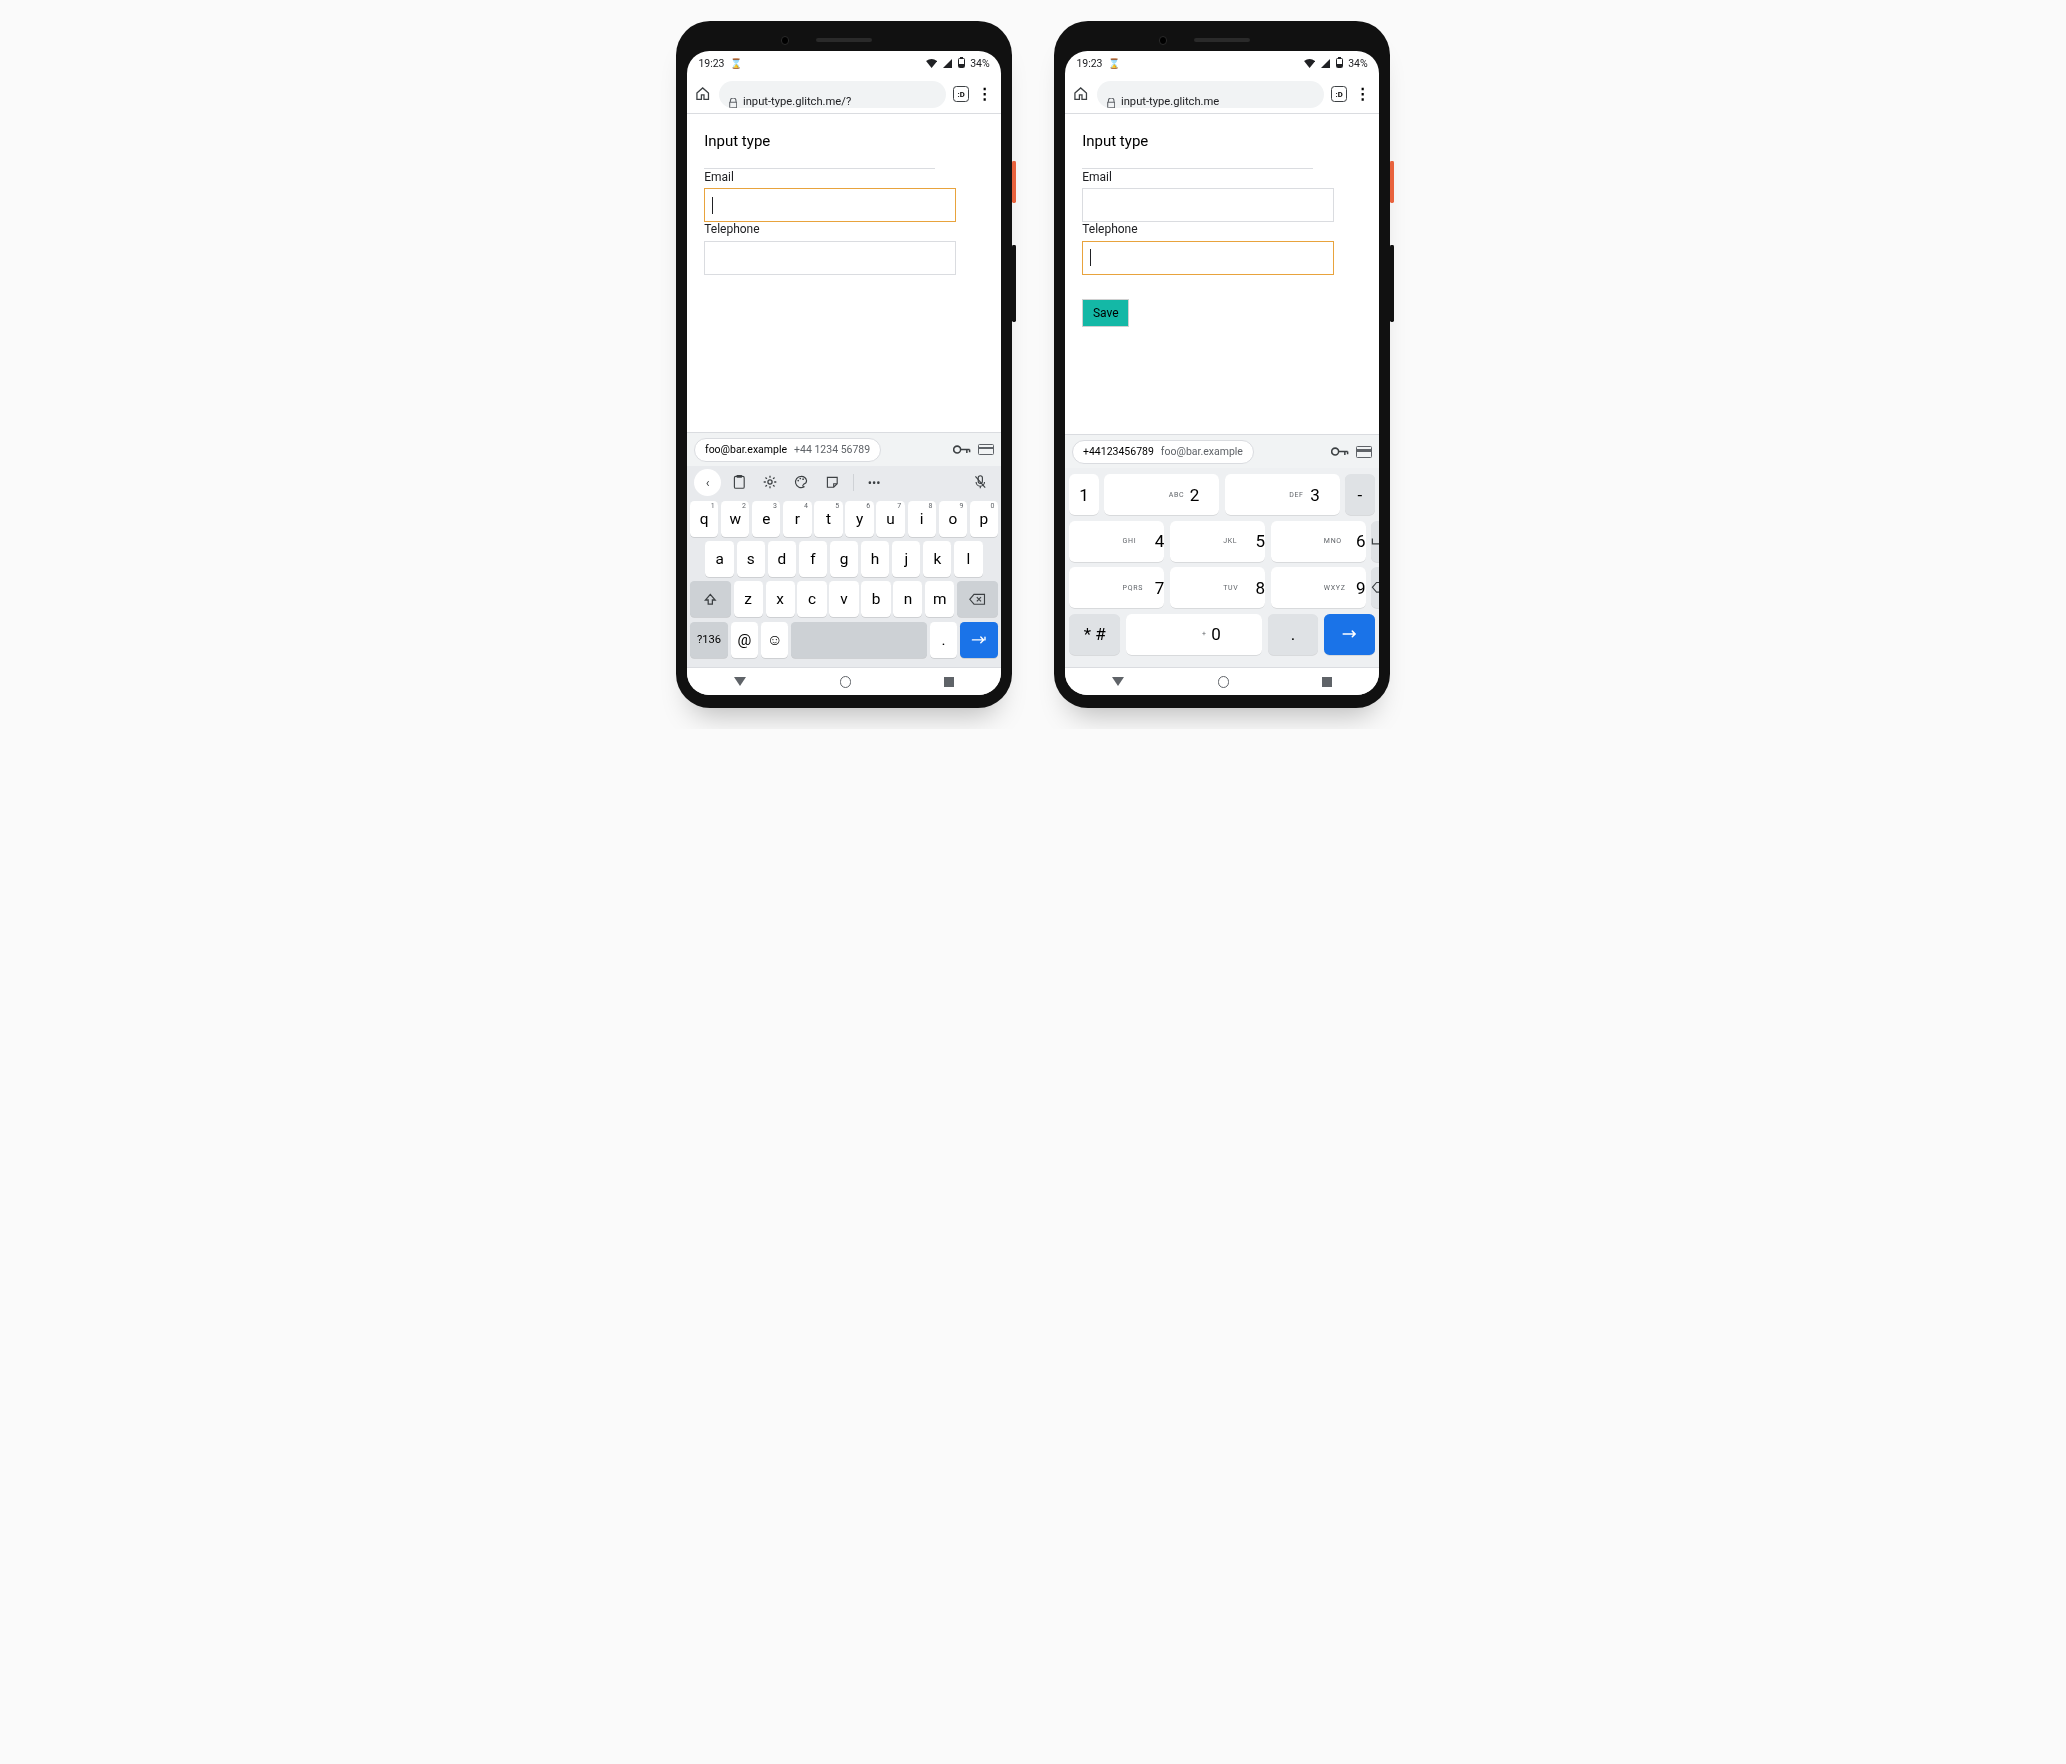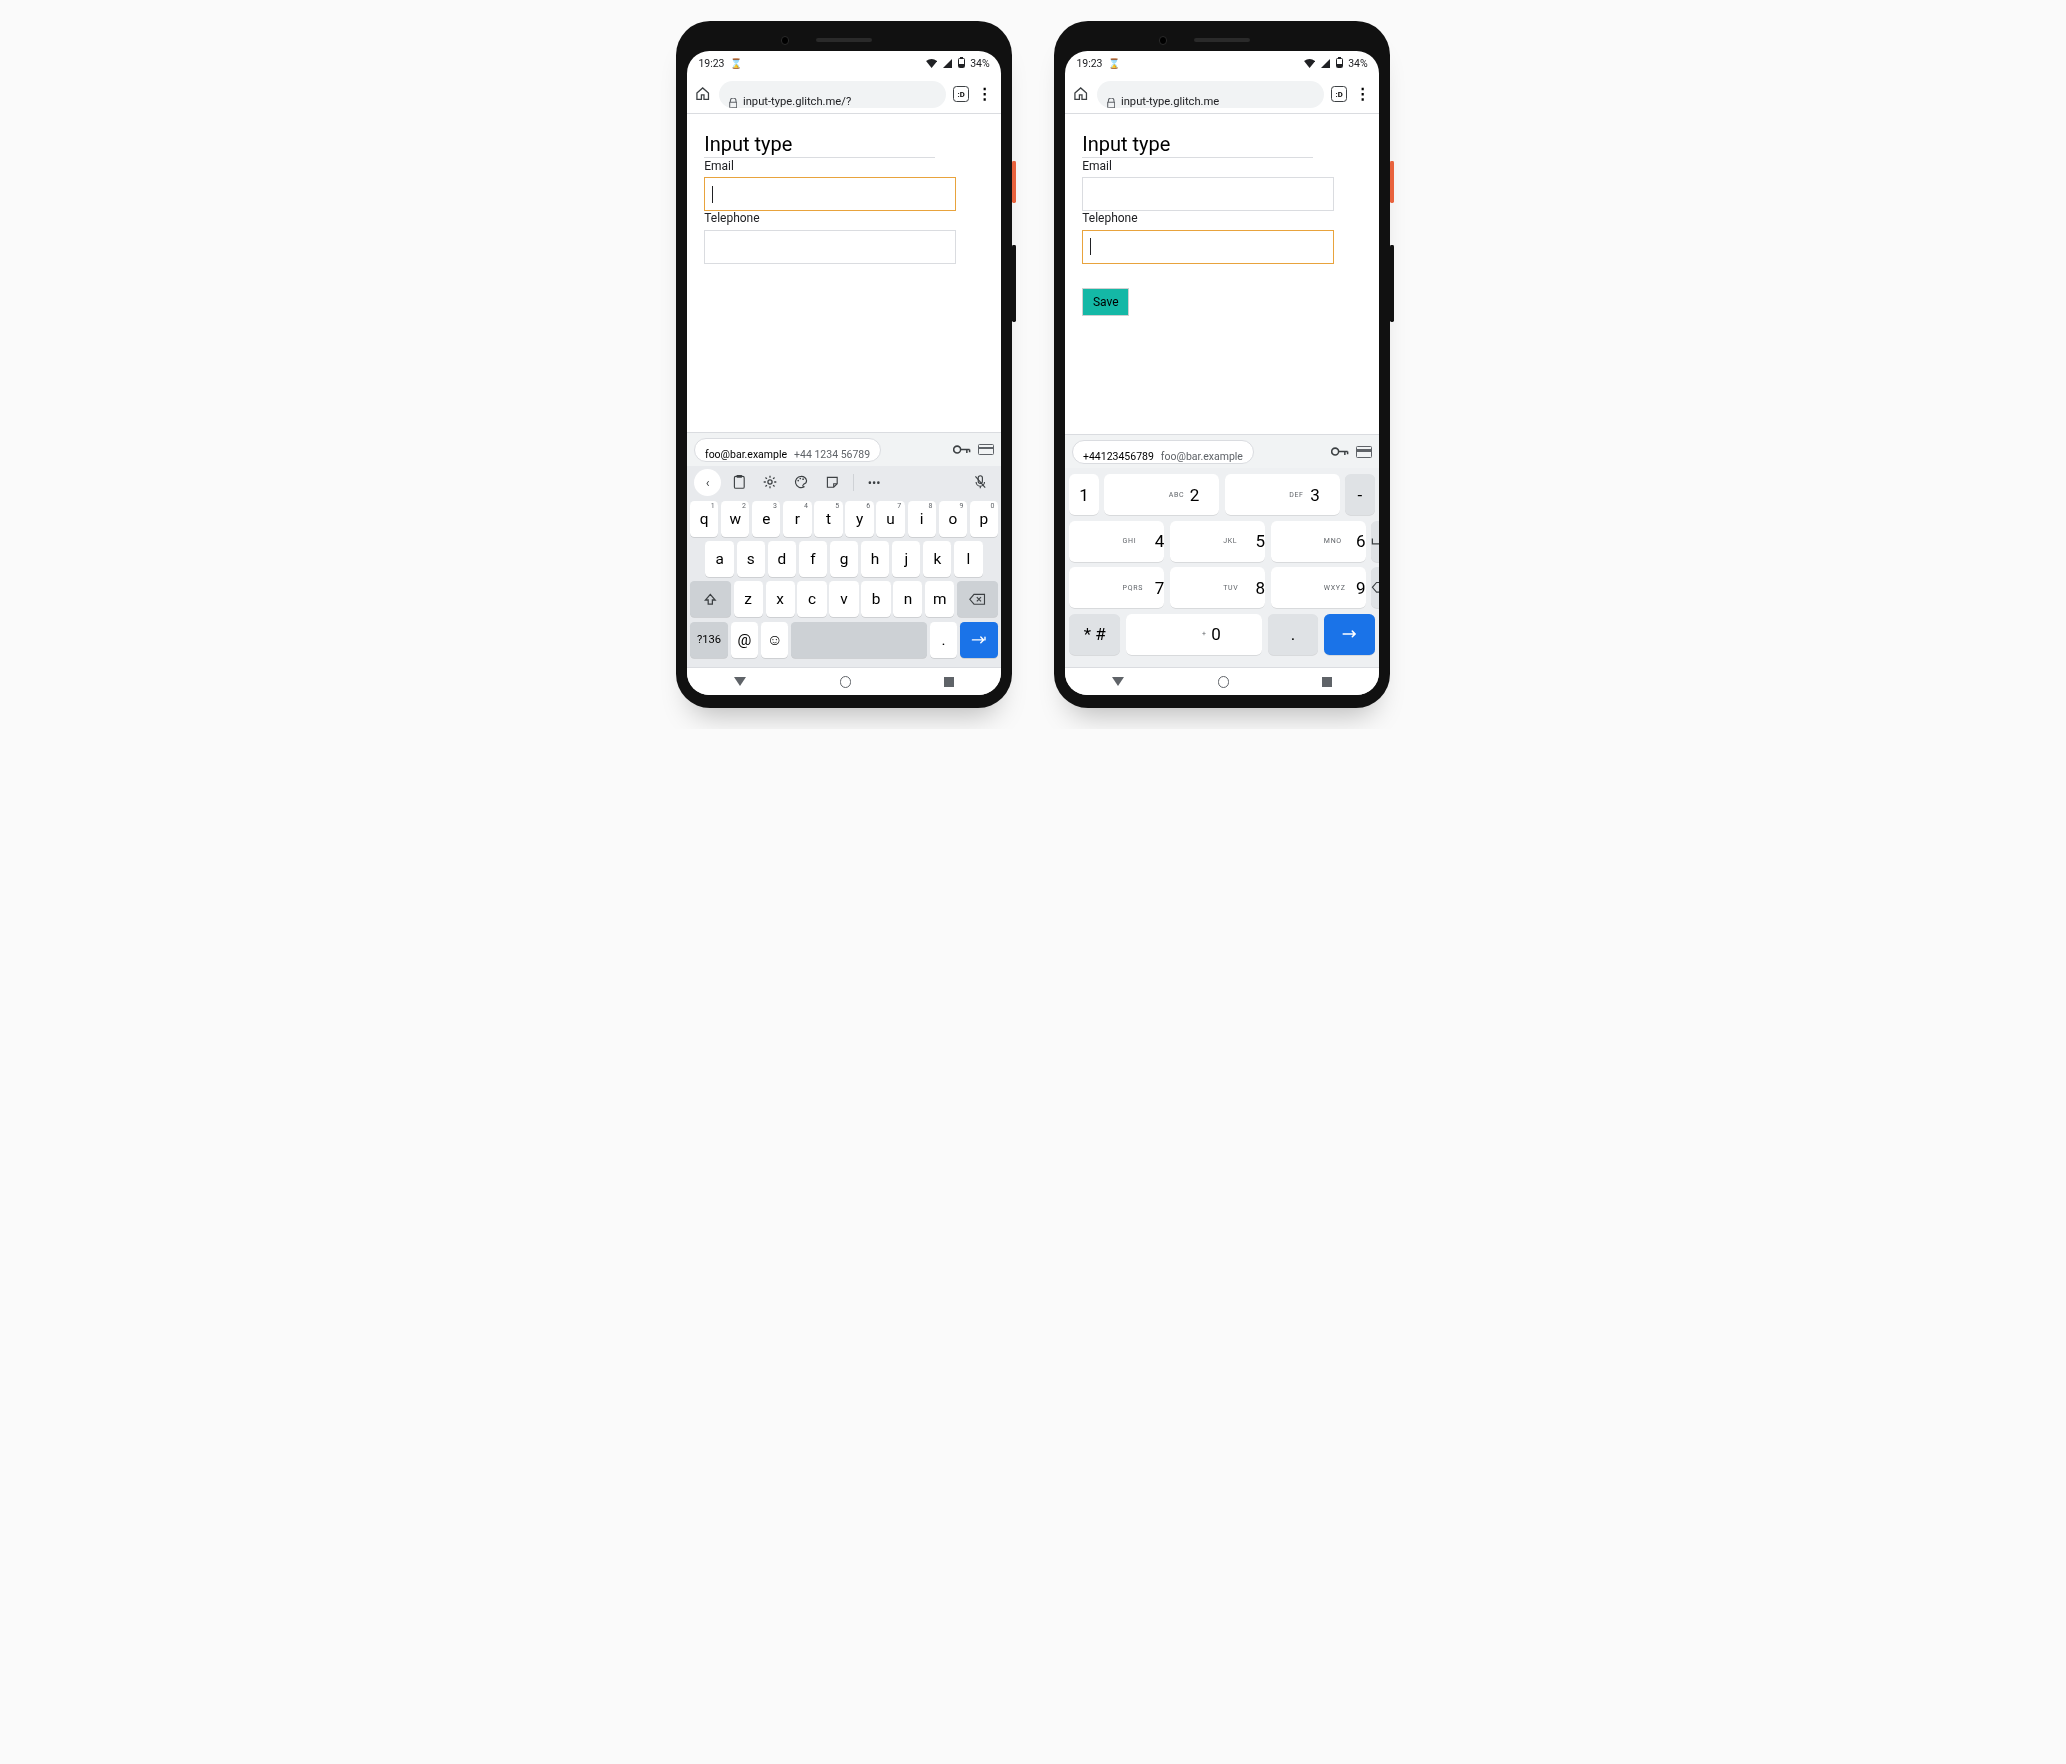--- a/index.html
+++ b/index.html
@@ -51,30 +51,30 @@
   .batt-icon::after{content:"";position:absolute;bottom:0;left:0;right:0;height:34%;background:#202124}
   
   .omnibar{height:38px;display:flex;align-items:center;gap:7px;padding:0 7px;border-bottom:0.7px solid var(--grey-line)}
   .home-ico{width:15.4px;height:15.4px}
   .omnibox{flex:1;height:27px;background:var(--grey-bg);border-radius:14px;display:flex;align-items:flex-end;gap:5.6px;padding:0 9.8px;font-size:11.2px;color:var(--text);overflow:hidden;white-space:nowrap}
   .lock{width:8.4px;height:9.8px}
   .omni-action{width:18px;height:18px;display:flex;align-items:center;justify-content:center}
   .three-dots{font-size:15.4px;font-weight:700}
   
   .page{flex:1;overflow:hidden;padding:14px 17px 0;position:relative}
-  .page h1{font-size:20px;font-weight:400;margin:4.2px 0 1.4px;border-bottom:0.7px solid var(--grey-line);padding-bottom:1px;max-width:231px}
+  .page h1{font-size:15px;font-weight:400;margin:4.2px 0 1.4px;border-bottom:0.7px solid var(--grey-line);padding-bottom:18px;max-width:231px}
   .field{}
   .field label{font-size:12px;color:var(--text);display:block;margin-bottom:4.2px}
   .field .input{width:100%;max-width:252px;height:34px;border:0.7px solid var(--grey-line);background:#fff;padding:0 7px;font-size:12.6px;display:flex;align-items:center}
   .field .input.focused{border-color:var(--accent)}
   .caret{display:inline-block;width:1.1px;height:17px;background:#202124}
   .save-btn{margin-top:24px;height:28px;padding:0 9.8px;background:#14b8a6;border:0.7px solid #d0d0d0;font-size:12px;display:inline-flex;align-items:center}
   
   .autofill{height:34px;background:var(--grey-bg);display:flex;align-items:center;gap:7px;padding:0 7px;border-top:0.7px solid var(--grey-line)}
-  .chip{height:24px;background:#fff;border:0.7px solid var(--grey-line);border-radius:12.6px;display:flex;align-items:flex-end;padding:0 9.8px;font-size:10.5px;gap:7px;white-space:nowrap}
+  .chip{height:24px;background:#fff;border:0.7px solid var(--grey-line);border-radius:12.6px;display:flex;align-items:center;padding:0 9.8px;font-size:10.5px;gap:7px;white-space:nowrap}
   .chip .sep{color:var(--muted)}
   .card-ico{width:15.4px;height:11.2px;border:1.1px solid #5f6368;border-radius:1.4px;position:relative}
   .card-ico::after{content:"";position:absolute;top:2.1px;left:0;right:0;height:2.1px;background:#5f6368}
   
   .kb-toolbar{height:32px;background:#e8eaed;display:flex;align-items:center;padding:0 7px;gap:4.2px}
   .tb-btn{width:27px;height:27px;display:flex;align-items:center;justify-content:center;border-radius:50%;font-size:12.6px;color:#3c4043}
   .tb-btn.circle{background:#fff}
   .tb-div{width:0.7px;height:17px;background:#cfd2d6;margin:0 2.8px}
   .tb-spacer{flex:1}
   

